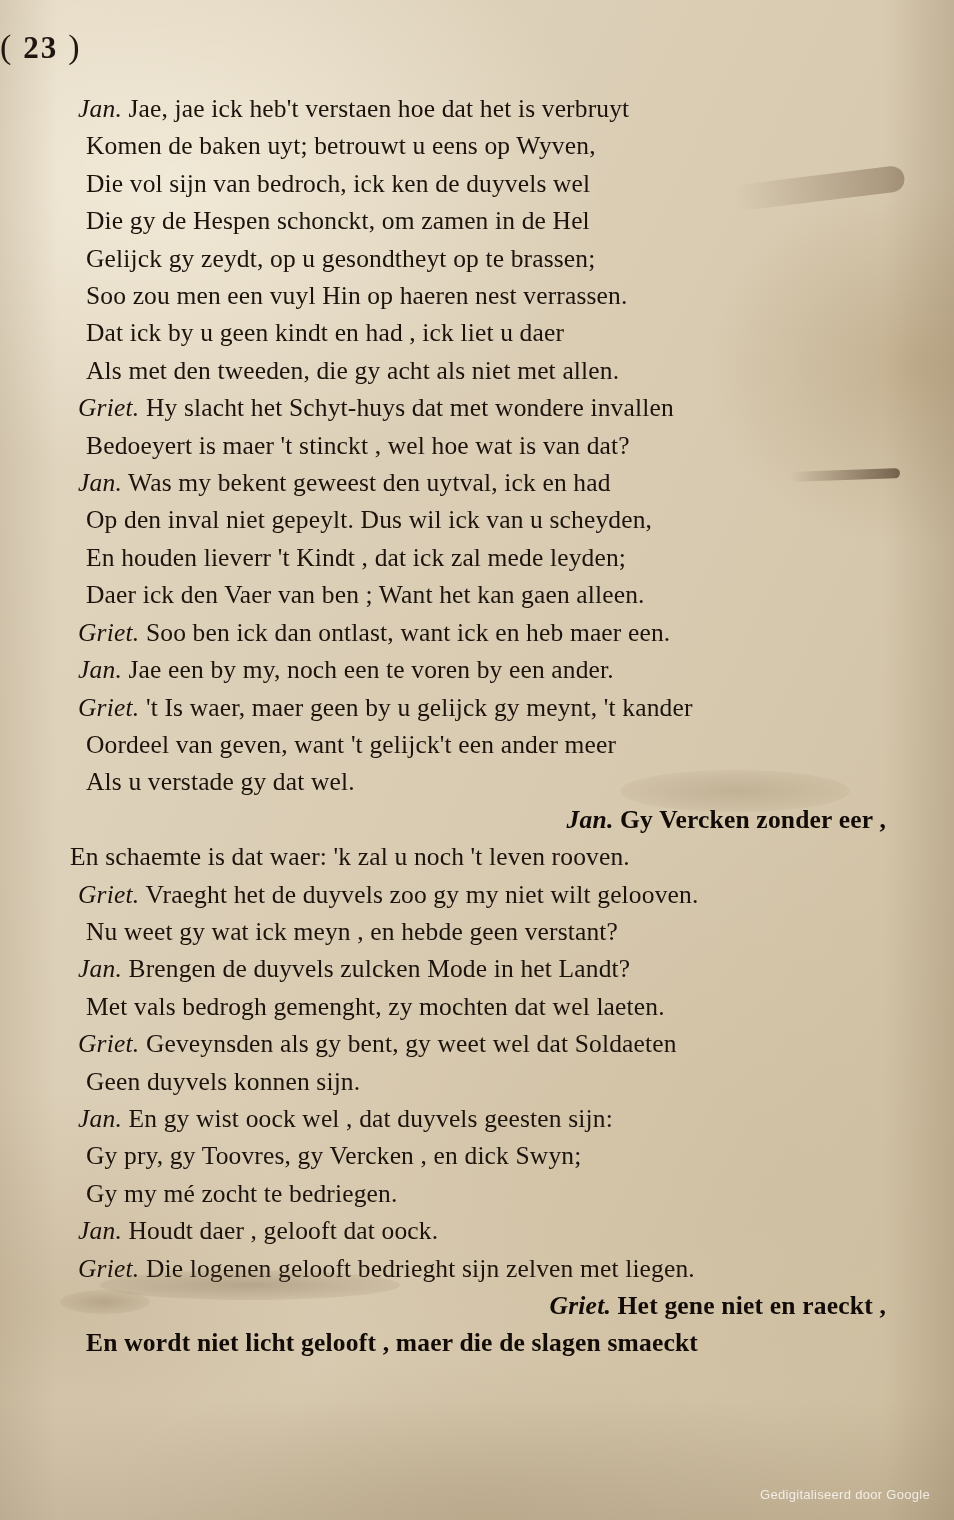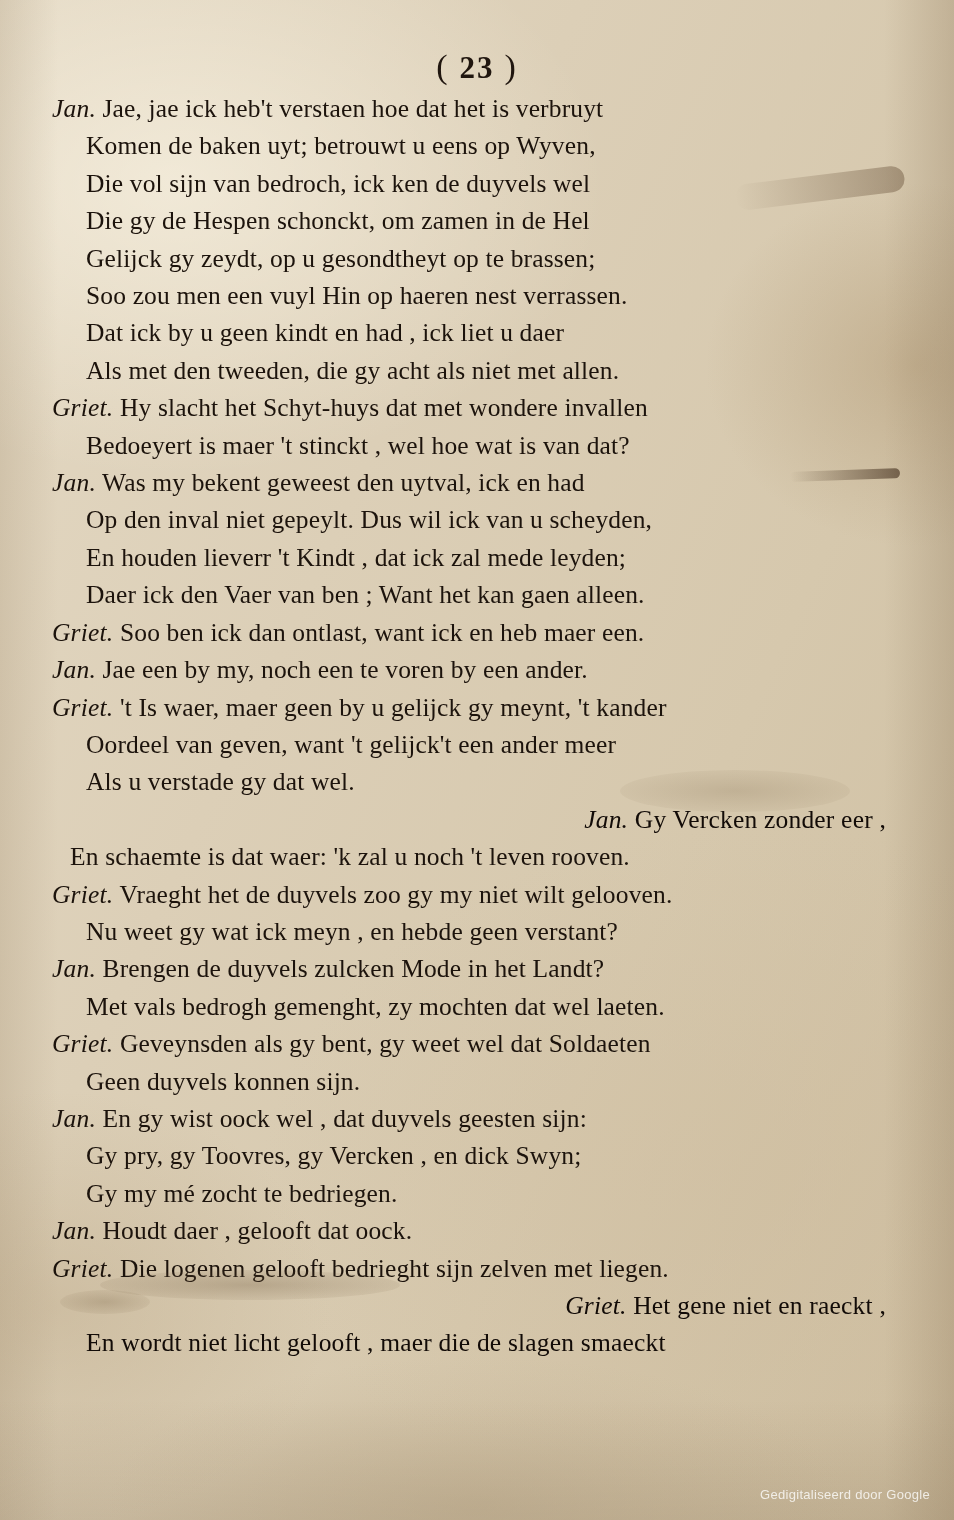--- a/index.html
+++ b/index.html
@@ -47,24 +47,23 @@
     position: absolute;
     bottom: 0; left: 0;
     width: 100%; height: 120px;
     background: linear-gradient(to top, rgba(150,130,100,0.28), rgba(150,130,100,0));
     pointer-events: none;
   }
 
   
   #header {
     position: absolute;
-    top: 48px;
+    top: 28px;
     left: 0;
     width: 100%;
-    text-align: center;
     font-size: 31px;
     color: #20160f;
     letter-spacing: 2px;
     font-family: "Liberation Serif", serif;
   }
   #header .paren { font-size: 34px; }
   #header .folio { font-weight: 600; padding: 0 10px; }
 
   
   #text-block {
@@ -82,23 +81,24 @@
     letter-spacing: 0.15px;
     text-rendering: optimizeLegibility;
   }
   .line.indent-1 { padding-left: 34px; }
   .line.indent-2 { padding-left: 18px; }
   .line.right { text-align: right; padding-right: 18px; }
   .speaker {
     font-style: italic;
     font-family: "Liberation Serif", serif;
     letter-spacing: 0.2px;
+    margin-left: 26px;
   }
   .heavy {
-    font-weight: 400;
+    font-weight: 700;
     color: #120b07;
     letter-spacing: 0.2px;
   }
 
   
   .blotch {
     position: absolute;
     border-radius: 50%;
     pointer-events: none;
   }

